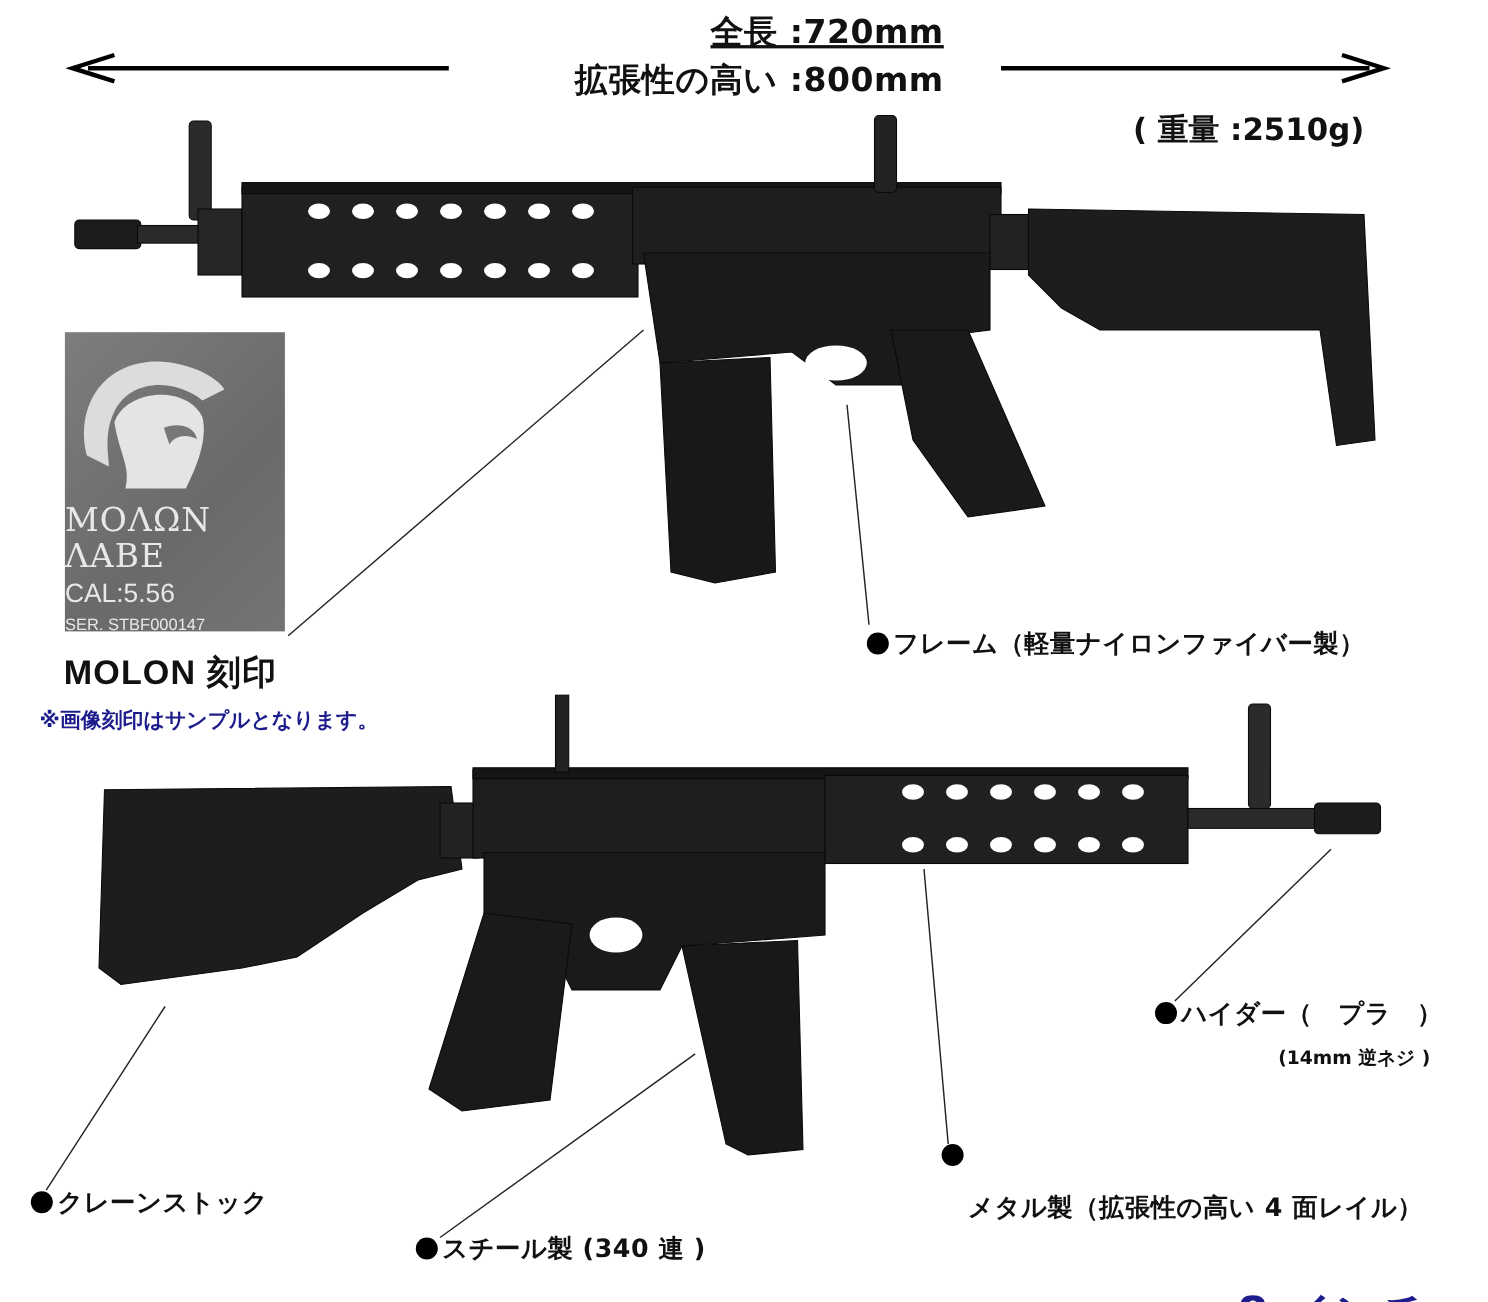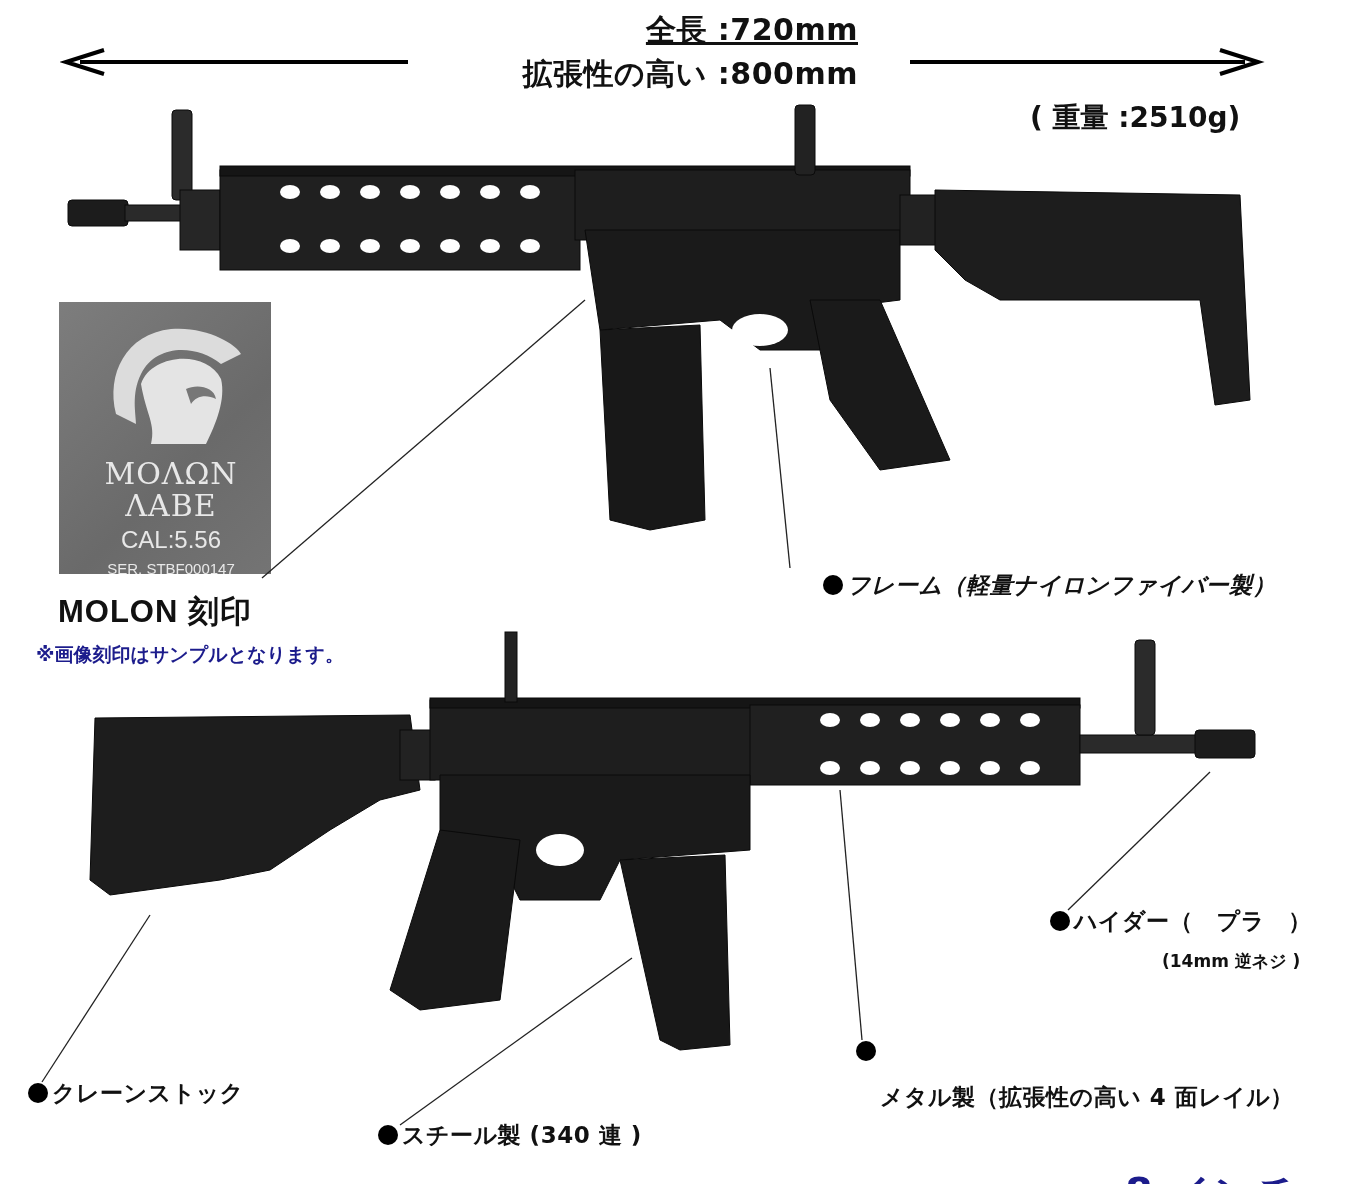--- a/index.html
+++ b/index.html
@@ -6,21 +6,21 @@
   body{width:1353px;height:1184px;position:relative;overflow:hidden;font-family:"DejaVu Sans","Liberation Sans",sans-serif;color:#111;}
   .abs{position:absolute;}
   .spec{font-weight:bold;font-size:30px;line-height:40px;text-align:right;letter-spacing:0.5px;}
   .weight{font-weight:bold;font-size:28px;}
   .label{font-weight:bold;font-size:23px;white-space:nowrap;letter-spacing:0.5px;}
   .small{font-weight:bold;font-size:17px;white-space:nowrap;}
   .bullet{display:inline-block;width:20px;height:20px;border-radius:50%;background:#000;margin-right:4px;vertical-align:-2px;}
   .molon-title{font-weight:bold;font-size:31px;font-family:"Liberation Sans","DejaVu Sans",sans-serif;letter-spacing:1px;}
   .note{font-weight:bold;font-size:19px;color:#1c1c8c;white-space:nowrap;}
   .inch{font-weight:bold;font-size:40px;color:#1c1c8c;letter-spacing:2px;margin-top:48px;}
-  .stamp{left:59px;top:302px;width:200px;height:272px;background:linear-gradient(135deg,#7d7d7d,#6a6a6a 60%,#747474);color:#e8e8e8;text-align:center;padding-left:12px;}
+  .stamp{left:59px;top:302px;width:200px;height:272px;background:linear-gradient(135deg,#7d7d7d,#6a6a6a 60%,#747474);color:#e8e8e8;}
   .stamp .g1{font-family:"DejaVu Serif","Liberation Serif",serif;font-size:30px;line-height:32px;letter-spacing:1px;}
   .stamp .cal{font-family:"Liberation Sans",sans-serif;font-size:24px;margin-top:4px;}
   .stamp .ser{font-family:"Liberation Sans",sans-serif;font-size:15px;margin-top:6px;}
 </style>
 </head>
 <body>
 
 <svg class="abs" style="left:60px;top:48px" width="350" height="28">
   <line x1="20" y1="14" x2="348" y2="14" stroke="#000" stroke-width="4"></line>
   <polyline points="44,2 6,14 44,26" fill="none" stroke="#000" stroke-width="4"></polyline>
@@ -98,21 +98,21 @@
   <g stroke="#222" stroke-width="1.3" fill="none">
     <line x1="585" y1="300" x2="262" y2="578"></line>
     <line x1="770" y1="368" x2="790" y2="568"></line>
     <line x1="1210" y1="772" x2="1068" y2="910"></line>
     <line x1="840" y1="790" x2="862" y2="1040"></line>
     <line x1="150" y1="915" x2="42" y2="1082"></line>
     <line x1="632" y1="958" x2="400" y2="1125"></line>
   </g>
 </svg>
 
-<div class="abs label" style="left:823px;top:570px;font-style:italic;"><span class="bullet"></span><span>フレーム（軽量ナイロンファイバー製）</span></div>
+<div class="abs label" style="left:788px;top:570px;"><span class="bullet"></span><span>フレーム（軽量ナイロンファイバー製）</span></div>
 
 <svg class="abs" style="left:80px;top:630px" width="1180" height="440" viewBox="80 630 1180 440">
   <g fill="#1c1c1c" stroke="#0a0a0a" stroke-width="1">
 
     <path d="M95 718 L410 715 L420 790 L380 800 L330 830 L270 870 L220 880 L110 895 L90 880 Z" fill="#1d1d1d"></path>
     <rect x="400" y="730" width="35" height="50" fill="#222"></rect>
 
     <rect x="430" y="700" width="330" height="80" fill="#1e1e1e"></rect>
     <rect x="430" y="698" width="650" height="10" fill="#151515"></rect>
 

